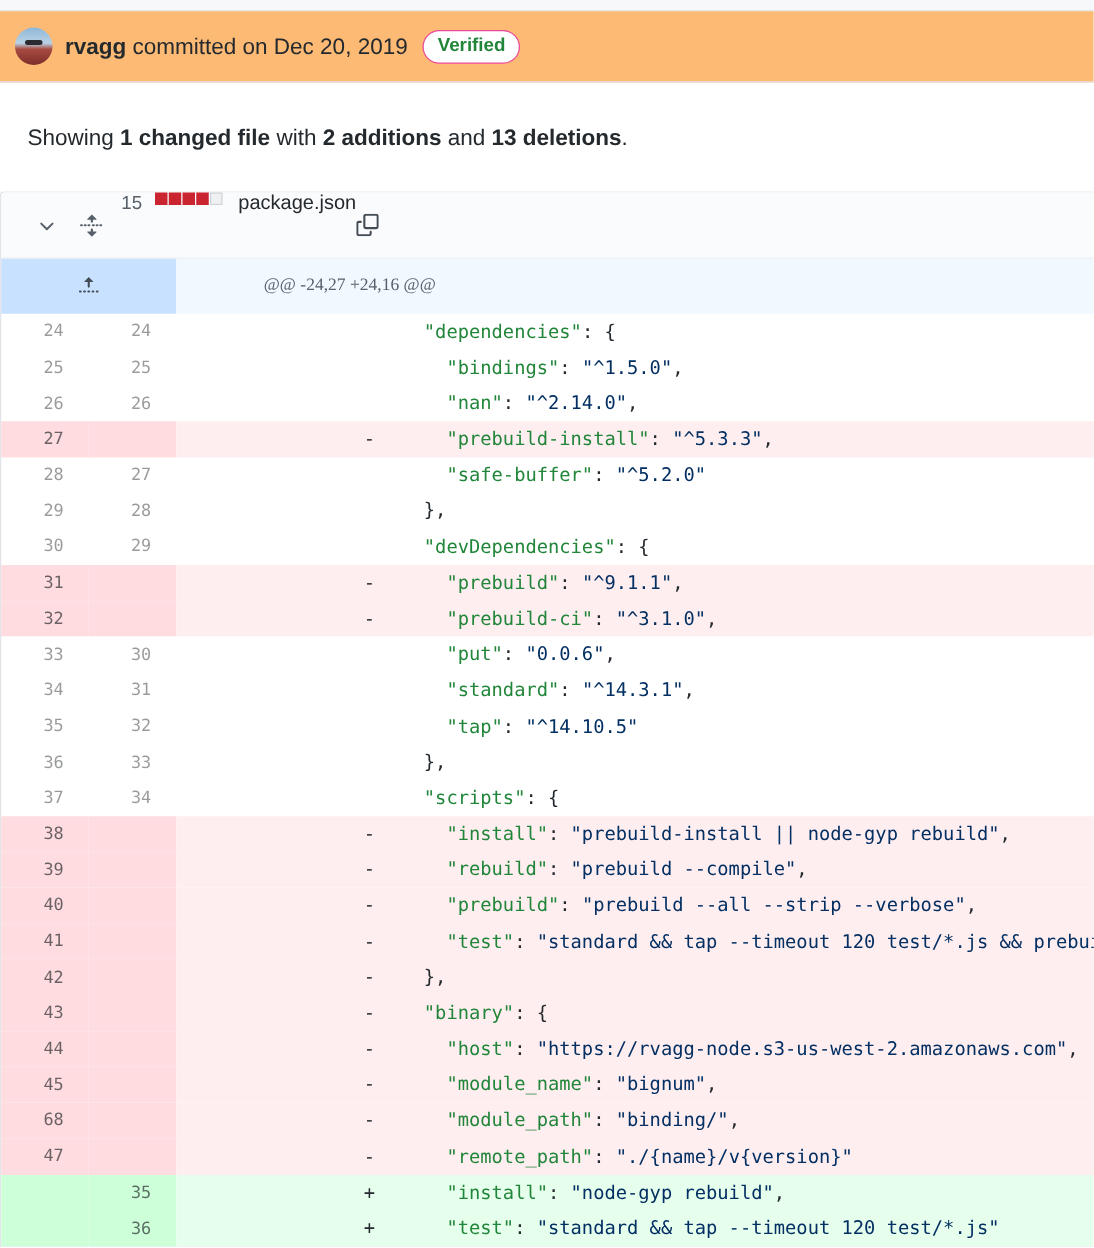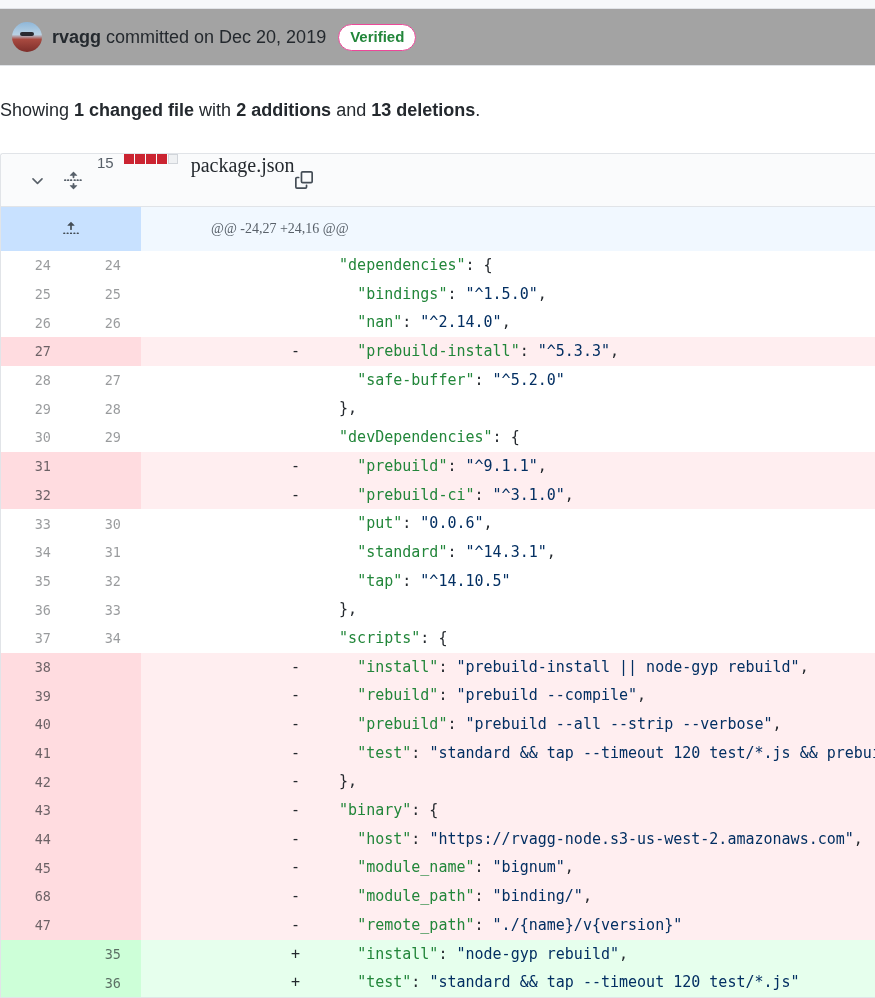--- a/index.html
+++ b/index.html
@@ -14,55 +14,55 @@
   *{box-sizing:border-box;}
   html,body{margin:0;padding:0;}
   body{
     width:875px;height:998px;overflow:hidden;background:#fff;
     font-family:"Liberation Sans",sans-serif;color:var(--plain-color);
   }
   
   .top-strip{height:9px;background:var(--page-strip-bg);border-bottom:1px solid var(--border);}
   
   .commit-header{
-    height:57px;border-bottom:1px solid var(--border);background:#a3a3a3;
+    height:57px;border-bottom:1px solid var(--border);background:#fdba74;
     display:flex;align-items:center;padding:0 16px 0 12px;
   }
   .avatar{
     width:30px;height:30px;border-radius:50%;flex:0 0 auto;overflow:hidden;position:relative;
     background:linear-gradient(180deg,#8fb7d9 0%,#b9d2e4 42%,#a84a40 58%,#7d2e2a 100%);
   }
   .avatar::after{
     content:"";position:absolute;left:8px;top:10px;width:14px;height:4px;border-radius:2px;background:#2a2a30;
   }
   .commit-meta{margin-left:10px;font-size:18px;color:var(--plain-color);white-space:nowrap;}
   .commit-author{font-weight:700;}
   .verified-badge{
     margin-left:12px;font-size:15px;font-weight:600;color:var(--verified-color);
     border:1px solid #ec4899;border-radius:15px;padding:2px 11px 3px;line-height:20px;background:#fff;
   }
   
-  .summary{margin:32px 0 31px 0;font-size:18px;line-height:24px;color:var(--plain-color);}
+  .summary{margin:32px 0 31px 0;font-size:18px;line-height:24px;color:var(--plain-color);padding-left:22px;}
   .summary b{font-weight:700;}
   
   .file-box{border:1px solid var(--border);border-right:none;border-radius:3px 0 0 0;background:#fff;}
   .file-header{
     height:53px;background:var(--file-header-bg);border-bottom:1px solid var(--border);
     border-radius:3px 0 0 0;display:flex;padding:0 16px 0 28px;
   }
   .icon-btn{background:none;border:none;padding:0;margin:0;display:inline-flex;align-items:center;cursor:pointer;color:var(--icon-color);}
   .icon-btn svg{display:block;fill:currentColor;}
   .chevron-btn{margin-right:18px;}
   .unfold-btn{margin-right:14px;color:#57606a;}
   .diffstat-count{font-size:15px;color:var(--icon-color);margin-right:10px;font-weight:400;}
   .diffstat-blocks{display:inline-flex;margin-right:12px;}
   .ds-block{width:10px;height:10px;margin-right:1px;display:inline-block;}
   .ds-block.del{background:var(--diffstat-del);}
   .ds-block.neutral{background:var(--diffstat-neutral);border:1px solid #d1d5da;}
-  .file-name{font-family:Liberation Serif, serif;font-size:20px;color:var(--plain-color);margin-right:0;}
+  .file-name{font-family:Liberation Sans, sans-serif;font-size:16px;color:var(--plain-color);margin-right:0;}
   .copy-btn{color:#444d56;}
   
   table.diff{width:100%;border-collapse:collapse;table-layout:fixed;}
   col.c-old,col.c-new{width:70px;}
   td{padding:0;vertical-align:middle;}
   tr.hunk-row td{height:44px;}
   td.hunk-gutter{background:var(--hunk-gutter-bg);text-align:center;}
   td.hunk-code{
     background:var(--hunk-code-bg);color:var(--hunk-text);
     font-family:Liberation Serif, serif;font-size:14px;padding-left:70px;white-space:pre;

